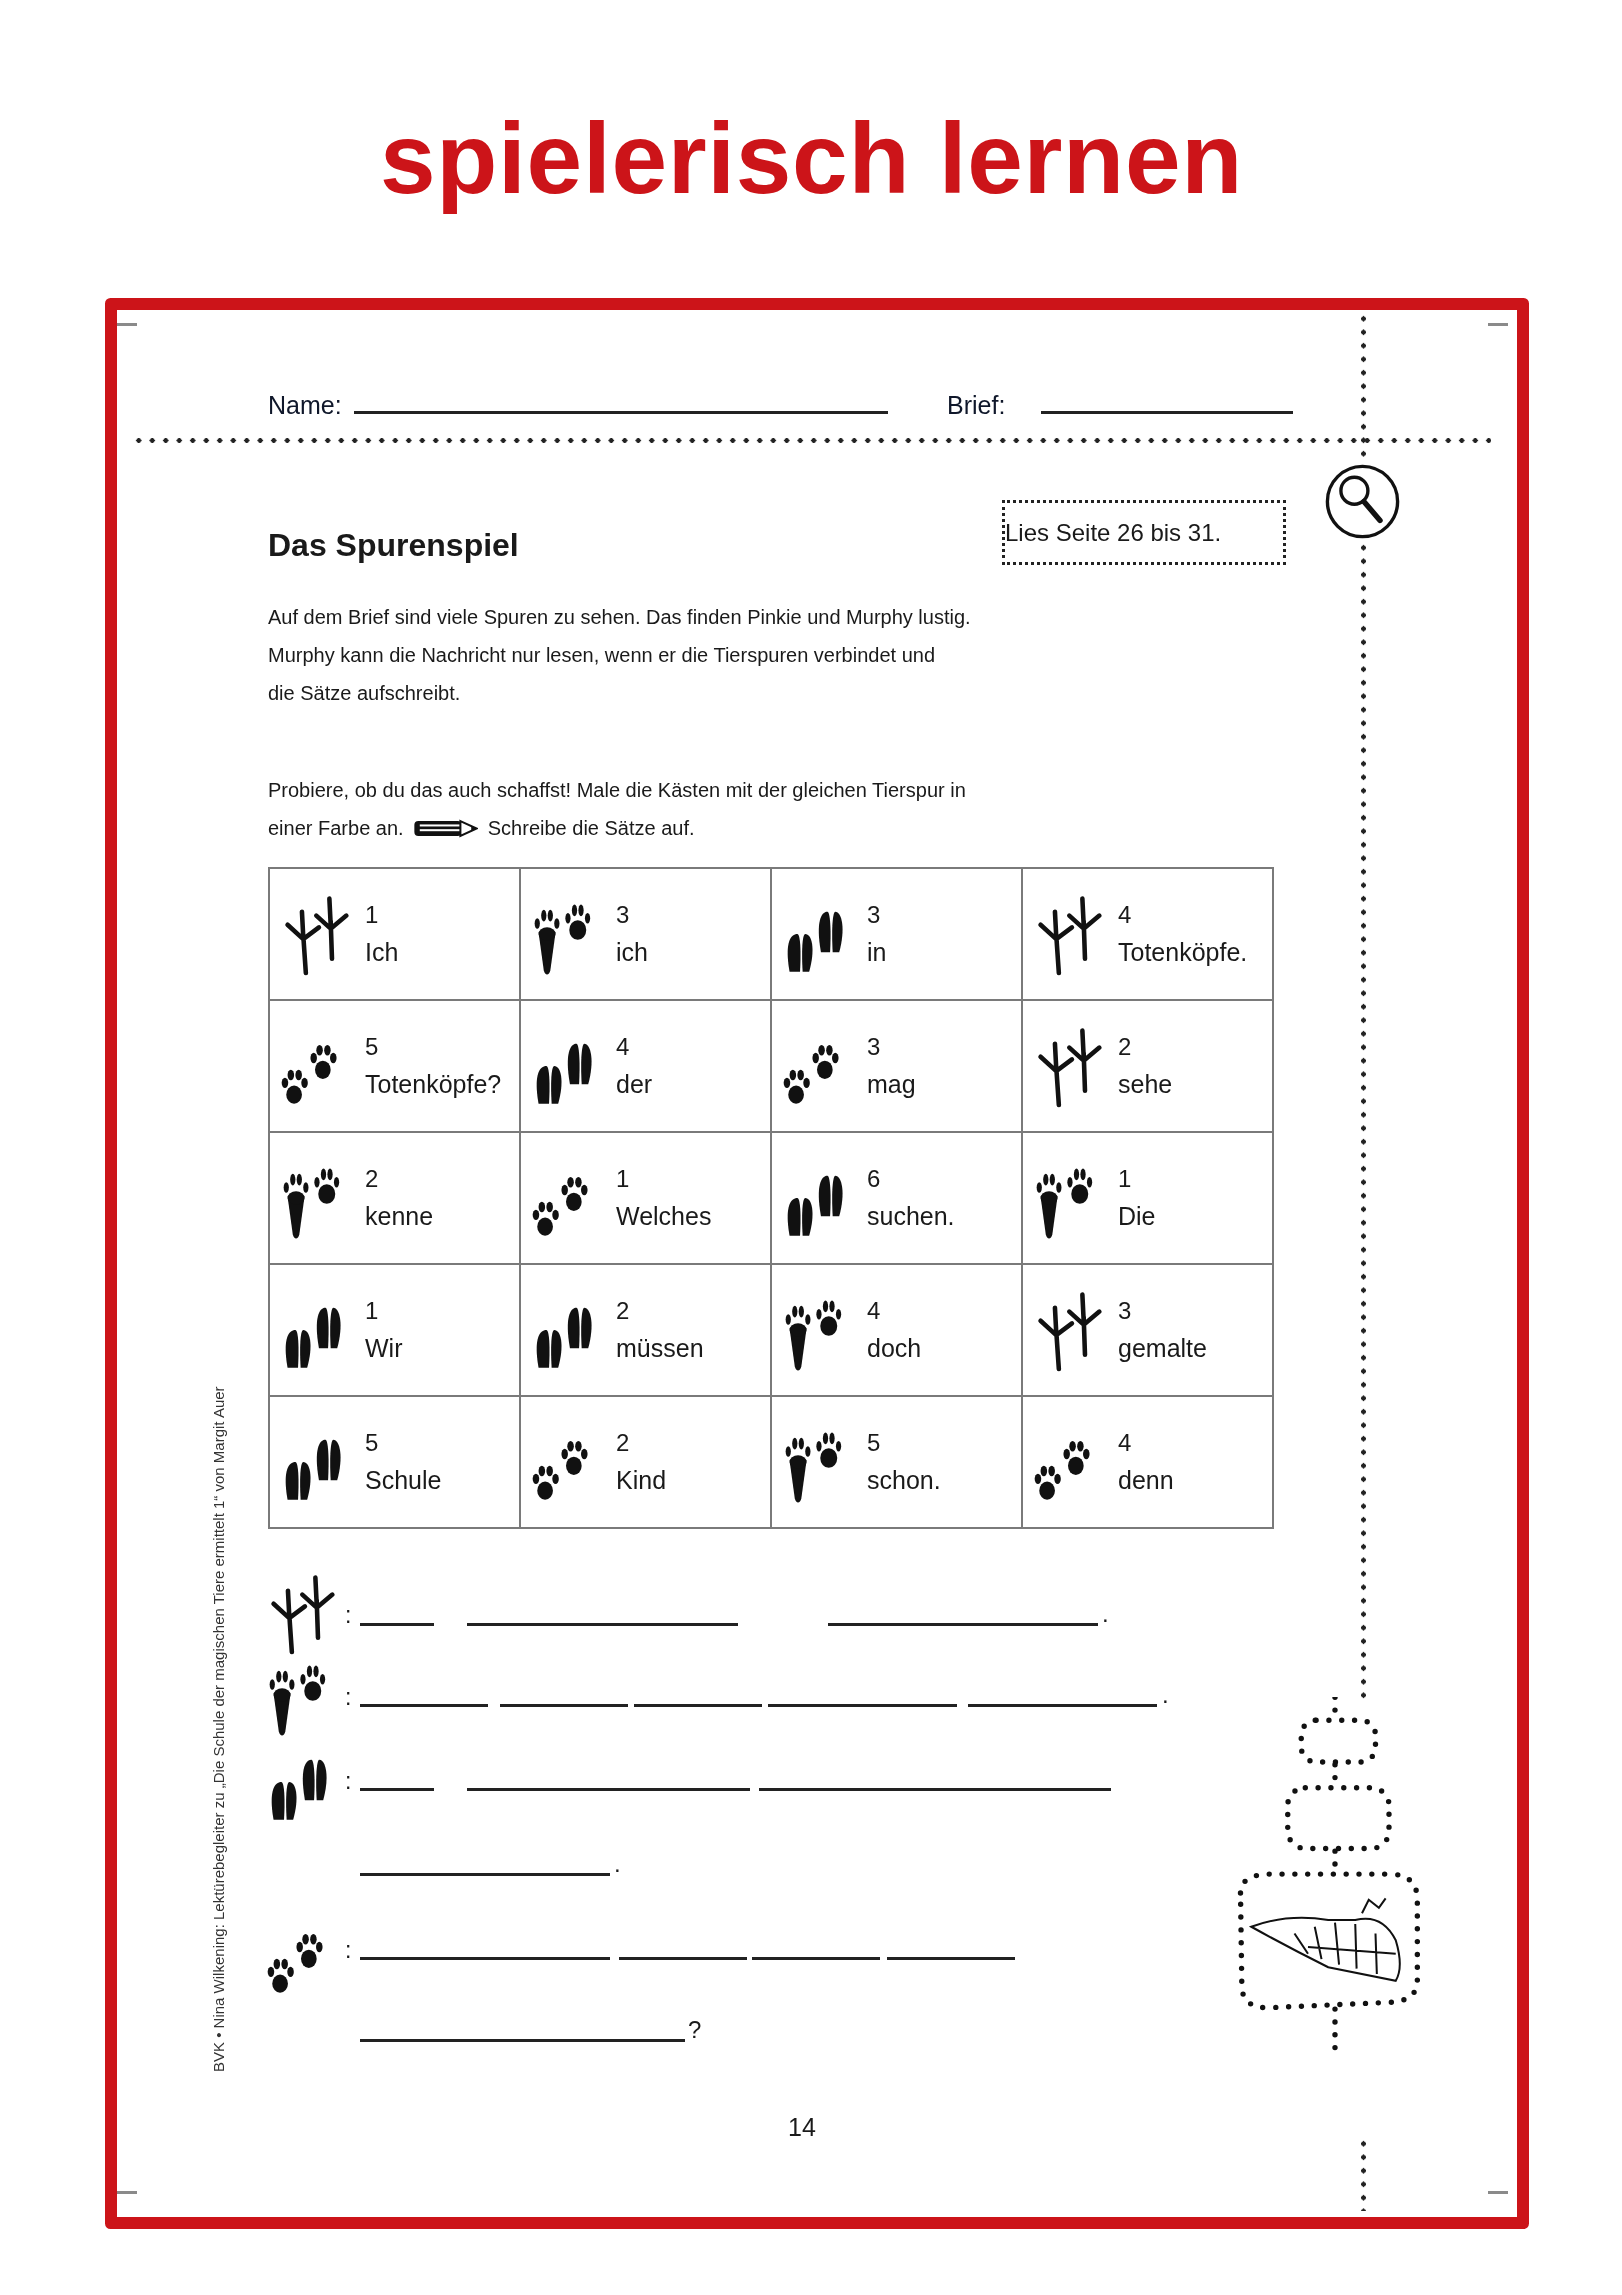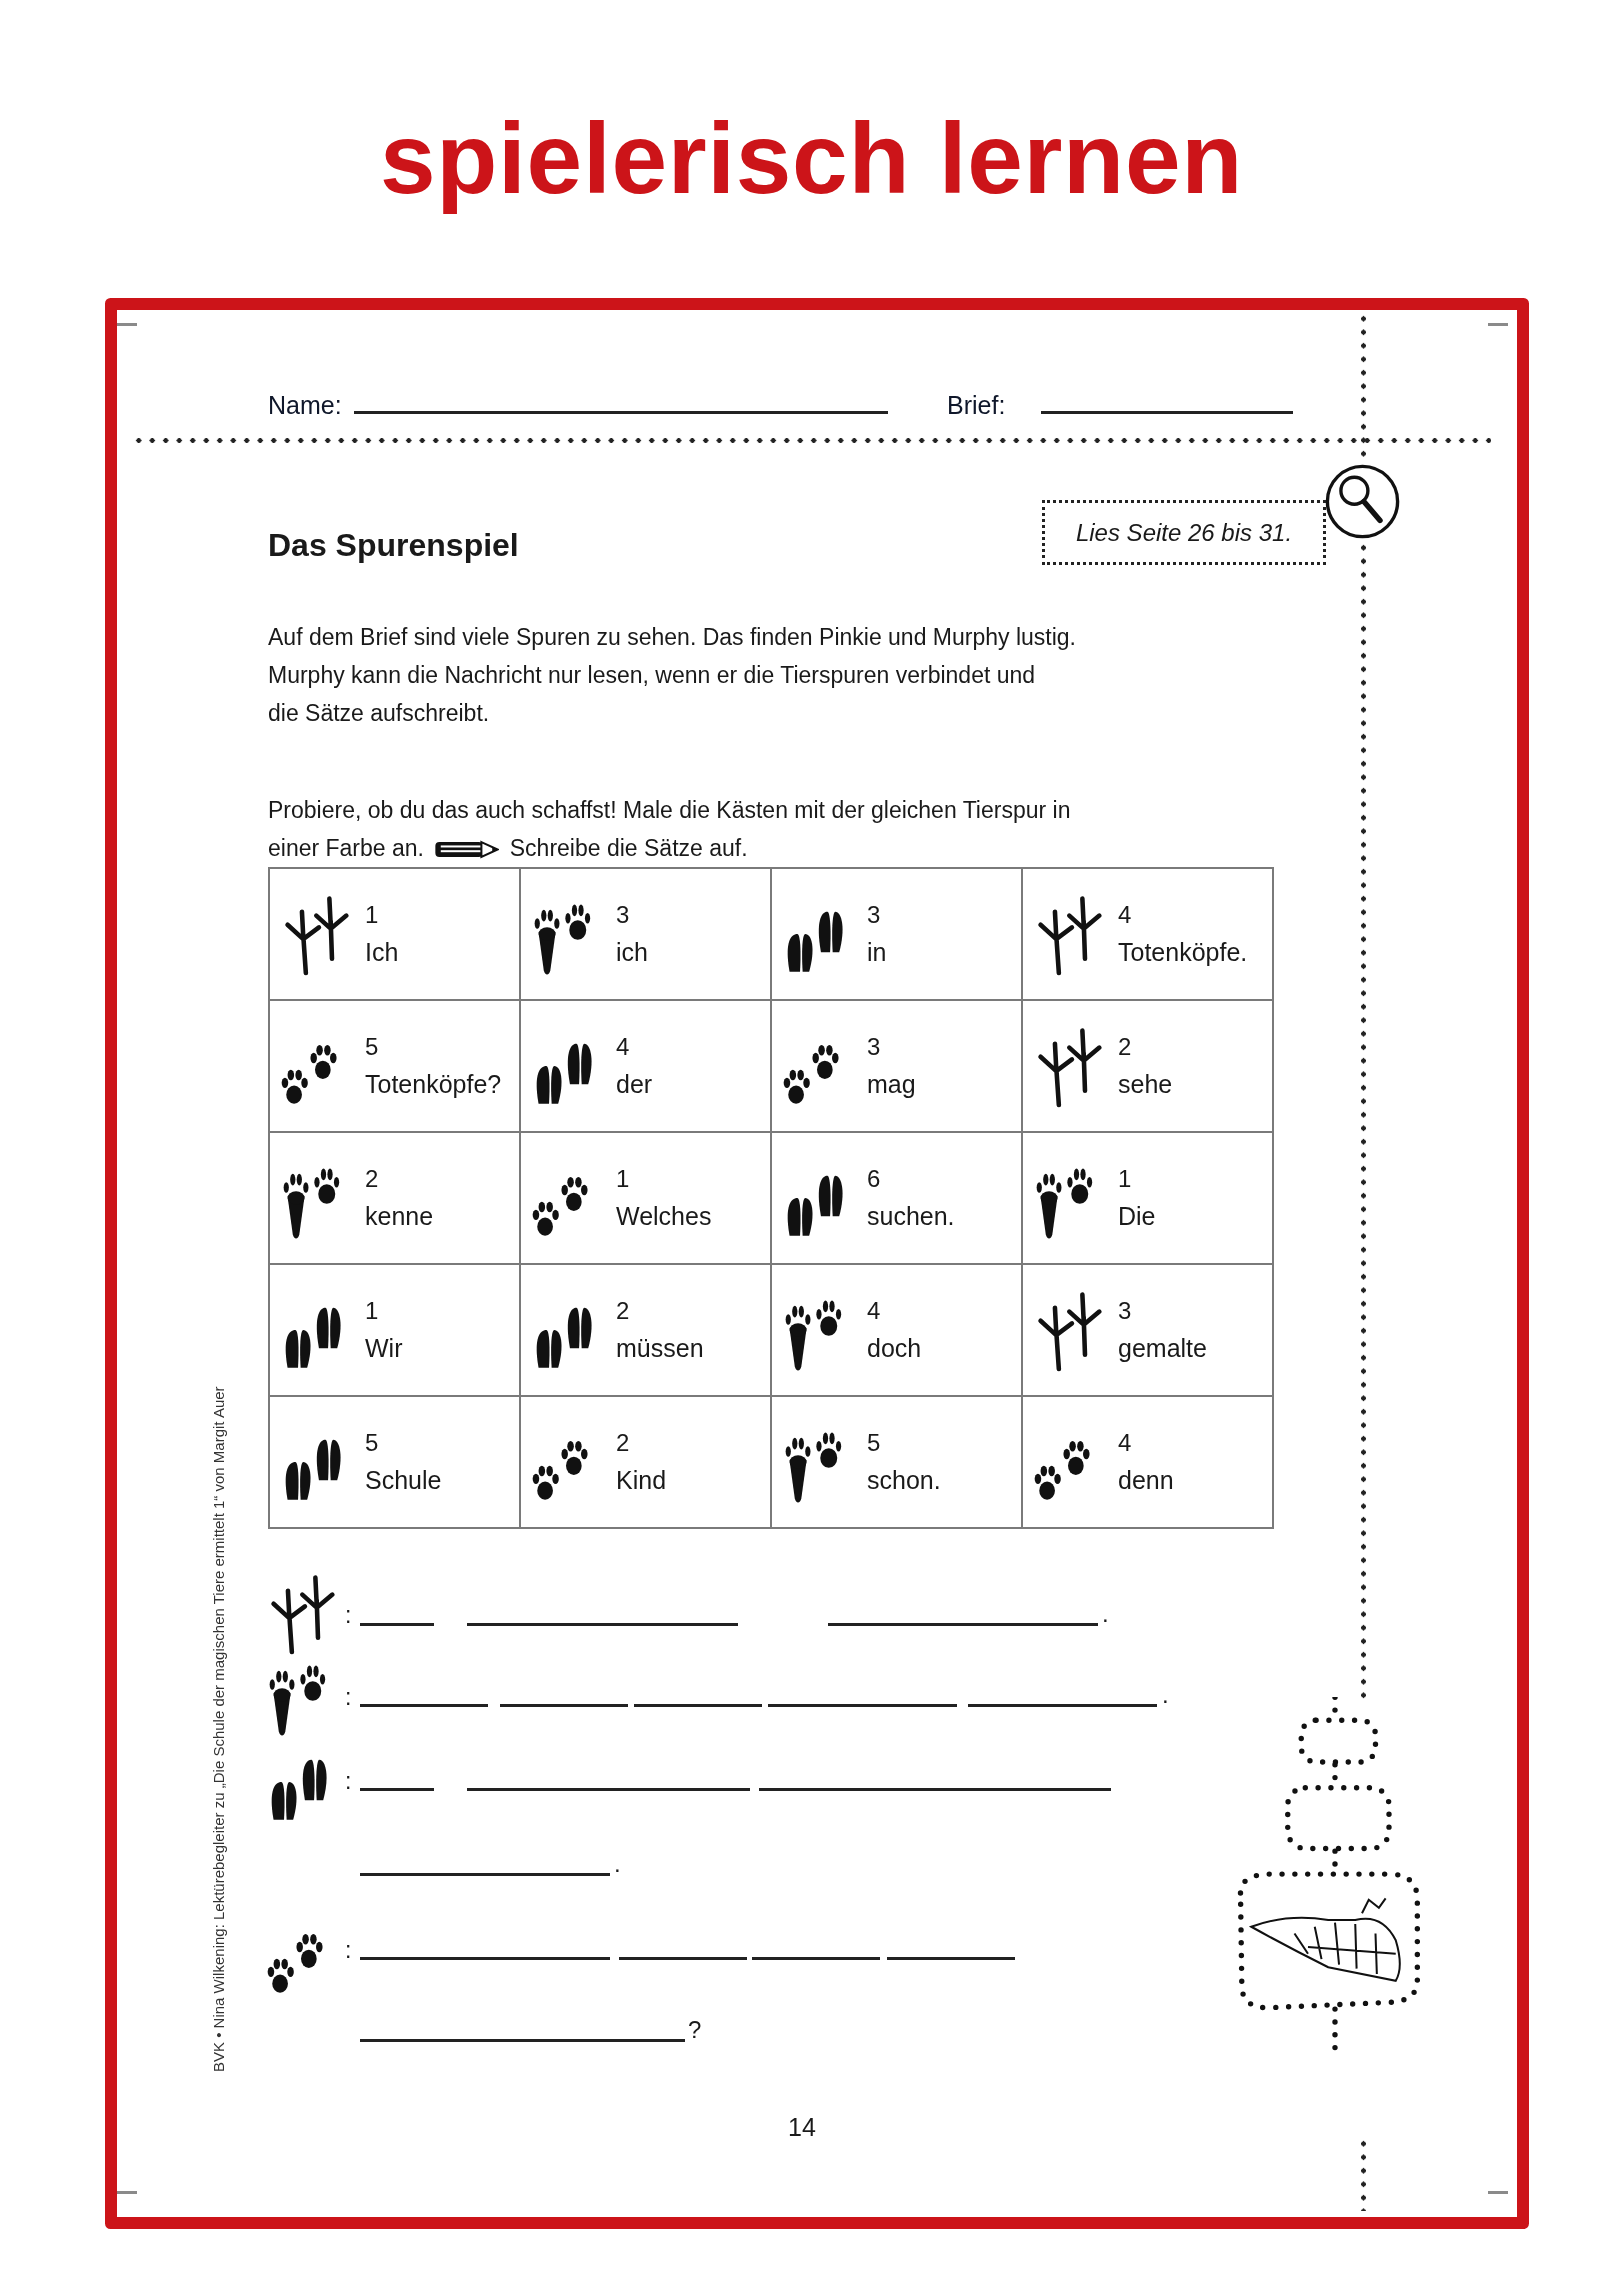--- a/index.html
+++ b/index.html
@@ -13,24 +13,24 @@
   .tick { position: absolute; height: 2.7px; width: 20px; background: #8a8a8a; }
   .lbl { font-size: 25px; color: #0f172a; }
   .uline { position: absolute; height: 3.4px; background: #222; }
   .hdots { position: absolute; height: 5.4px;
            background-image: radial-gradient(circle, #222 2.4px, transparent 2.7px);
            background-size: 13.5px 5.4px; background-repeat: repeat-x; }
   .vdots { position: absolute; width: 5.4px;
            background-image: radial-gradient(circle, #222 2.4px, transparent 2.7px);
            background-size: 5.4px 13.5px; background-repeat: repeat-y; }
   #page-title { left: 268px; top: 527px; font-size: 32px; font-weight: bold; }
-  #read-box { left: 1042px; top: 500px; width: 284px; height: 65px; border: 3.4px dotted #222;
-              box-sizing: border-box; display: flex; align-items: center; justify-content: center;
-              font-size: 24px; font-style: italic; }
-  .para { left: 268px; font-size: 23px; line-height: 38px; width: 1014px; margin-top: 20px; }
+  #read-box { left: 1002px; top: 500px; width: 284px; height: 65px; border: 3.4px dotted #222;
+              box-sizing: border-box; display: flex; align-items: center; justify-content: flex-start;
+              font-size: 24px; }
+  .para { left: 268px; font-size: 20px; line-height: 38px; width: 1014px; }
   #task-table { left: 268px; top: 867px; border-collapse: collapse; }
   #task-table td { width: 249px; height: 130px; border: 2.7px solid #7a7a7a; padding: 0; position: relative; }
   .cell-inner { position: absolute; left: 0; top: 0; right: 0; bottom: 0; }
   .cell-icon { position: absolute; left: 8px; top: 27px; width: 74px; height: 81px; }
   .cell-num { position: absolute; left: 95px; top: 32px; font-size: 24px; }
   .cell-word { position: absolute; left: 95px; top: 69px; font-size: 25px; }
   .ans-icon { position: absolute; width: 74px; height: 81px; }
   .colon { position: absolute; font-size: 23px; }
   .end-mark { position: absolute; font-size: 24px; }
   #side-text { left: 210px; top: 2072px; transform-origin: 0 0; transform: rotate(-90deg);

